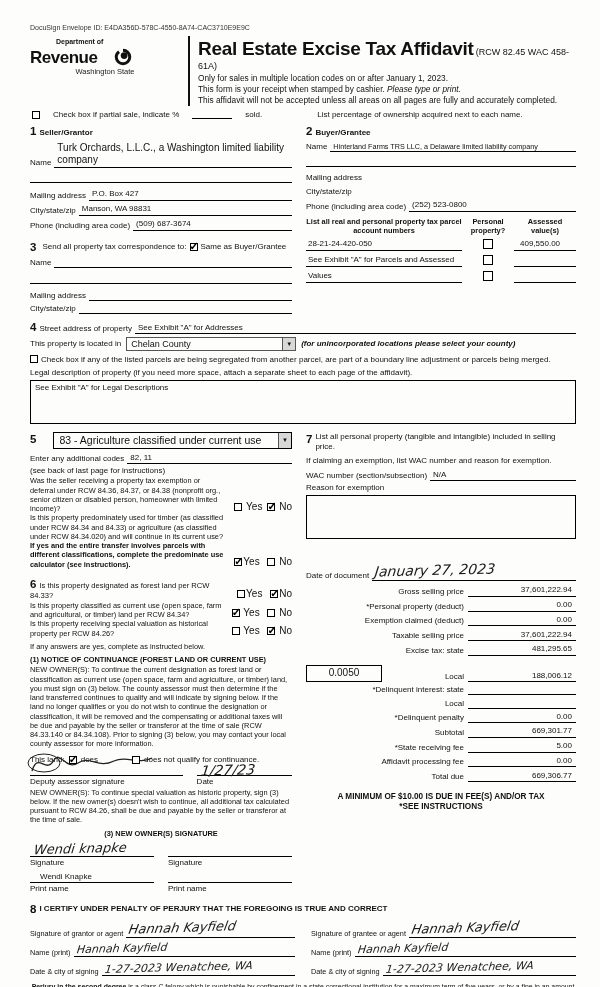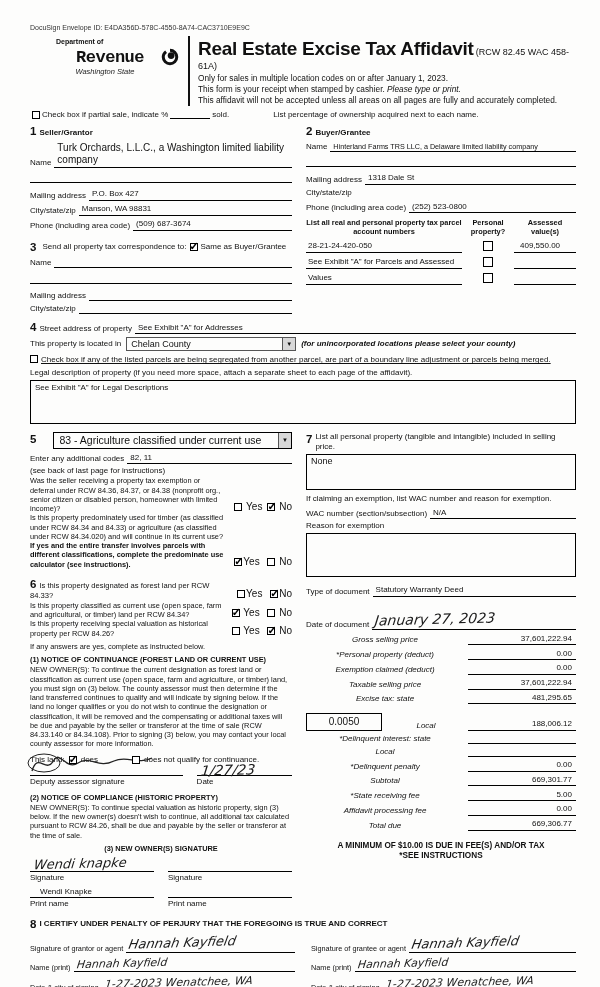--- a/index.html
+++ b/index.html
@@ -10,24 +10,24 @@
     background:#fdfdfc; overflow:hidden;
     padding:24px 24px 0 30px;
     font-size:8px; line-height:1.25;
   }
   .docusign { font-size:7px; color:#333; margin-bottom:3px; }
 
   
   .header { display:flex; align-items:stretch; margin-bottom:4px; }
   .logo-block { width:150px; text-align:center; padding-top:2px; }
   .dept { font-size:7px; font-weight:bold; margin-left:26px; text-align:left; }
-  .brand-row { display:flex; align-items:center; justify-content:flex-end; gap:16px;font-family:Liberation Mono, monospace; }
+  .brand-row { display:flex; align-items:center; justify-content:flex-start; gap:16px; }
   .brand { font-size:17px; font-weight:bold; letter-spacing:-0.5px; }
   .logo-glyph { width:20px; height:18px; }
-  .state { font-style:italic; font-size:7.5px; color:#222; margin-top:-1px; }
+  .state { font-size:7.5px; color:#222; margin-top:-1px; }
   .form-no { font-size:13px; font-weight:bold; margin-top:5px; }
   .vrule { width:2px; background:#111; margin:0 8px; }
   .title-block { flex:1; padding-top:1px; }
   .big-title { font-size:19px; font-weight:bold; letter-spacing:-0.3px; }
   .rcw { font-size:9px; }
   .hline { font-size:8.3px; margin-top:1px; }
   .italic { font-style:italic; }
 
   
   .cb { display:inline-block; width:8px; height:8px; border:1.2px solid #000;
@@ -40,41 +40,41 @@
   .sec-num { font-size:11.5px; font-weight:bold; margin-right:3px; }
   .sec-title { font-weight:bold; }
   .hand { font-family:"DejaVu Sans", sans-serif; font-style:italic;
           display:inline-block; transform:skewX(-8deg) rotate(-1.5deg);
           color:#1b1b1b; font-size:11px; white-space:nowrap; }
 
   .cols { display:flex; gap:14px; }
   .col-l { width:262px; }
   .col-r { flex:1; }
 
-  .partial-row { display:flex; align-items:center; gap:2px; margin:3px 0 4px 2px; }
+  .partial-row { display:flex; align-items:center; gap:13px; margin:3px 0 4px 2px; }
   .short-line { display:inline-block; width:40px; border-bottom:1px solid #000; height:8px; }
   .right-note { margin-left:42px; }
 
   
   .phead { display:flex; font-weight:bold; text-align:center; margin-top:5px; }
   .phead .c1 { flex:1; } .phead .c2 { width:52px; } .phead .c3 { width:62px; }
   .prow { display:flex; align-items:flex-end; margin-top:4px; }
   .prow .pnum { flex:1; border-bottom:1px solid #000; padding:0 2px 1px 2px; min-height:9px; }
   .prow .pcb { width:52px; text-align:center; }
   .prow .pval { width:62px; border-bottom:1px solid #000; text-align:left; padding:0 2px 1px 6px; min-height:9px; }
 
   
   .sec4 { margin-top:6px; }
   .county-row { display:flex; align-items:center; margin-top:3px; gap:5px; }
   .county-dd { width:170px; border:1px solid #555; display:flex; align-items:center;
                height:14px; padding-left:4px; font-size:9px; cursor:pointer; }
   .dd-arrow { margin-left:auto; width:13px; height:12px; border-left:1px solid #555;
               background:#d8d8d8; display:flex; align-items:center; justify-content:center;
               font-size:6px; }
-  .seg-row { display:flex; gap:3px; margin-top:4px; align-items:flex-start;text-decoration:underline; }
+  .seg-row { display:flex; gap:3px; margin-top:4px; align-items:flex-start; }
   .legal-box { border:1.3px solid #000; height:44px; margin-top:2px; padding:2px 4px; }
 
   
   .main2 { margin-top:8px; }
   .code-select { border:1.3px solid #000; display:flex; align-items:center; height:17px;
                  margin-left:14px; padding-left:5px; font-size:10.5px; cursor:pointer; }
   .qrow { display:flex; margin-top:0; }
   .qtext { flex:1; font-size:7.4px; padding-right:4px; }
   .yn { white-space:nowrap; align-self:flex-end; font-size:10px; }
   .yn .cb { margin:0 1px 0 5px; }
@@ -85,21 +85,21 @@
   .sigline-row { display:flex; gap:14px; margin-top:10px; }
   .sigline { flex:1; border-top:1px solid #000; padding-top:1px; position:relative; }
   .hand-over { position:absolute; left:4px; top:-14px; }
   .center { text-align:center; }
 
   
   .box7 { border:1.3px solid #000; height:36px; margin-top:2px; padding:1px 4px; font-size:9px; }
   .reason-box { border:1.3px solid #000; height:44px; margin-top:2px; padding:2px 4px; }
   .tax-block { margin-top:4px; }
   .tax-row { display:flex; align-items:flex-end; margin-top:3.2px; }
-  .tax-label { flex:1; text-align:center; padding-right:4px; white-space:nowrap;font-style:italic; }
+  .tax-label { flex:1; text-align:right; padding-right:4px; white-space:nowrap; }
   .tax-line { width:108px; border-bottom:1px solid #000; text-align:right;
               padding:0 4px 0.5px 0; min-height:9px; }
   .rate-box { border:1.3px solid #000; width:76px; text-align:center; font-size:10px;
               padding:1.5px 0; margin-right:6px; }
   .gap-top { margin-top:9px; }
   .min-note { font-weight:bold; text-align:center; margin-top:10px; font-size:8.2px; }
 
   
   .sec8 { margin-top:8px; }
   .sec8-head { display:flex; align-items:center; }
@@ -207,21 +207,20 @@
         <span class="sec-num">2</span><span class="sec-title">Buyer/Grantee</span>
         <div class="frow">
             <span class="flabel">Name</span>
             <span class="fval" style="font-size:7.2px">Hinterland Farms TRS LLC, a Delaware limited liability company</span>
           </div>
         <div class="frow" style="margin-top:6px">
             <span class="fval"></span>
           </div>
         <div class="frow" style="margin-top:6px">
             <span class="flabel">Mailing address</span>
-            <span class="fval">1318 Dale St</span>
           </div>
         <div class="frow">
             <span class="flabel">City/state/zip</span>
           </div>
         <div class="frow">
             <span class="flabel">Phone (including area code)</span>
             <span class="fval">(252) 523-0800</span>
           </div>
       </div>
       <div>
@@ -331,21 +330,20 @@
         <div class="sigline-row">
           <span class="sigline" style="flex:1.6">
             <span>Deputy assessor signature</span>
           </span>
           <span class="sigline">
             <span class="hand hand-over" style="font-size:14px">1/27/23</span>
             <span>Date</span>
           </span>
         </div>
 
-        <div class="p67 bold" style="margin-top:6px">(2) NOTICE OF COMPLIANCE (HISTORIC PROPERTY)</div>
         <div class="p67" style="margin-top:1px">NEW OWNER(S): To continue special valuation as historic property, sign (3) below. If the new owner(s) doesn't wish to continue, all additional tax calculated pursuant to RCW 84.26, shall be due and payable by the seller or transferor at the time of sale.</div>
         <div class="p67 bold center" style="margin-top:4px">(3) NEW OWNER(S) SIGNATURE</div>
 
         <div class="sigline-row" style="margin-top:18px">
           <span class="sigline">
             <span class="hand hand-over" style="font-size:13px;top:-16px">Wendi knapke</span>
             <span>Signature</span>
           </span>
           <span class="sigline">
             <span>Signature</span>
@@ -362,35 +360,30 @@
         </div>
       </div>
     </div>
 
     <div class="col-r">
       <div>
         <div style="display:flex">
           <span class="sec-num">7</span>
           <span>List all personal property (tangible and intangible) included in selling price.</span>
         </div>
-        <div class="box7">None</div>
         <div style="margin-top:4px">If claiming an exemption, list WAC number and reason for exemption.</div>
         <div class="frow">
             <span class="flabel">WAC number (section/subsection)</span>
             <span class="fval">N/A</span>
           </div>
         <div style="margin-top:2px">Reason for exemption</div>
         <div class="reason-box"></div>
       </div>
 
-      <div class="frow" style="margin-top:8px">
-        <span class="flabel">Type of document</span>
-        <span class="fval">Statutory Warranty Deed</span>
-      </div>
-      <div class="frow" style="margin-top:14px;align-items:flex-end">
+      <div class="frow" style="margin-top:23px;align-items:flex-end">
         <span class="flabel">Date of document</span>
         <span class="fval"><span class="hand" style="font-size:14px">January 27, 2023</span></span>
       </div>
 
       <div class="tax-block">
         <div class="tax-row">
             <span class="tax-label">Gross selling price</span>
             <span class="tax-line">37,601,222.94</span>
           </div>
         <div class="tax-row">

